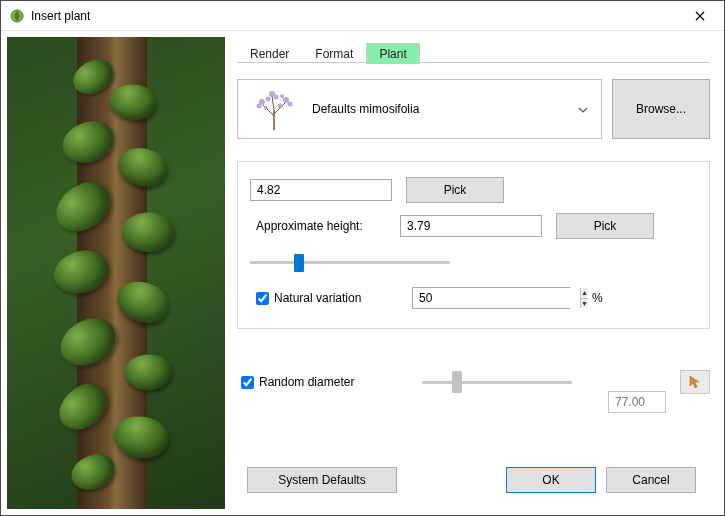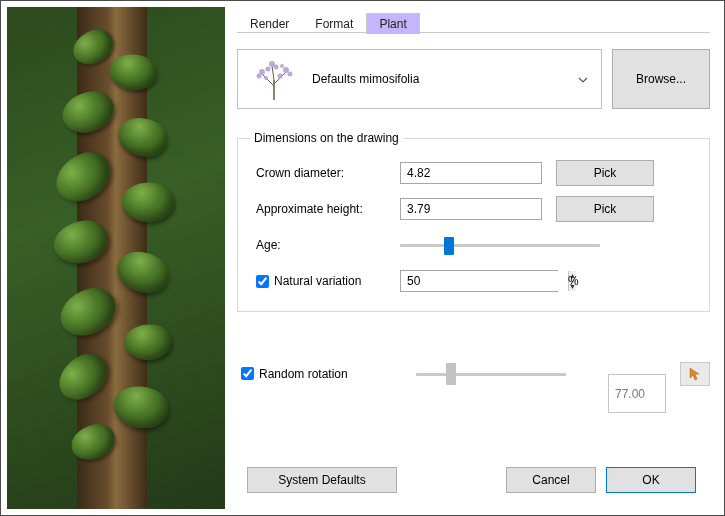--- a/index.html
+++ b/index.html
@@ -82,21 +82,21 @@
     border: 1px solid transparent;
     border-bottom: none;
     margin-right: 0px;
     color:#222;
     background: transparent;
     position: relative;
     top:1px;
   }
   .tab.active {
     border-color: #c9c9c9;
-    background: #c4b5fd;
+    background: #86efac;
     z-index: 2;
   }
   .tabstrip-line {
     position:absolute;
     left:0; right:0; bottom:0;
     height:1px; background:#c9c9c9;
     z-index:1;
   }
   .tabcontent {
     border-top: none;
@@ -171,21 +171,21 @@
     background:#efefef; font-size:7px; color:#333; line-height:1;
   }
   .spinbtns div:first-child { border-bottom:1px solid #c5c5c5; }
   .check { display:flex; align-items:center; gap:5px; }
   .check input { margin:0; width:13px; height:13px; }
   .randomrow {
     display:flex; align-items:center; margin-top: 22px; gap:14px;
     padding-left: 4px;
   }
   .rotval {
-    width: 58px; height:39px; border:1px solid #c5c5c5;
+    width: 58px; height:22px; border:1px solid #c5c5c5;
     padding:1px 6px; font:inherit; color:#777; background:#fff;margin-top:40px;
   }
   .iconbtn {
     width: 30px; height:24px; border:1px solid #c9c9c9; background:#eaeaea;
     display:flex; align-items:center; justify-content:center;
   }
   .footer {
     height: 50px;
     display:flex;
     align-items:center;
@@ -195,20 +195,35 @@
   .footer .spacer { flex:1; }
   .footbtn { width: 90px; height: 24px; }
   .footbtn.sysdef { width:150px; }
   .footbtn.ok { border:1.5px solid #0078d7; background:#e1e1e1; }
 </style>
 </head>
 <body>
 
 <div class="window">
 
+  <div class="titlebar">
+    <span class="icon">
+      <svg width="14" height="14" viewBox="0 0 14 14">
+        <circle cx="7" cy="7" r="6" fill="#7fae4a" stroke="#4d7a28" stroke-width="1"></circle>
+        <path d="M7 2 C4 4 4 10 7 12 C10 10 10 4 7 2 Z" fill="#4d7a28"></path>
+      </svg>
+    </span>
+    <span class="title">Insert plant</span>
+    <span class="spacer"></span>
+    <div class="closebtn">
+      <svg width="10" height="10" viewBox="0 0 10 10">
+        <path d="M1 1 L9 9 M9 1 L1 9" stroke="currentColor" stroke-width="1.2"></path>
+      </svg>
+    </div>
+  </div>
 
   <div class="body">
 
     <div class="preview">
       <div class="trunk"></div>
       <div class="leaf" style="left:60px; top:20px; transform:rotate(-20deg) scale(.8);"></div>
       <div class="leaf" style="left:100px; top:45px; transform:rotate(15deg) scale(.9);"></div>
       <div class="leaf" style="left:55px; top:85px; transform:rotate(-10deg);"></div>
       <div class="leaf" style="left:110px; top:110px; transform:rotate(25deg) scale(.95);"></div>
       <div class="leaf" style="left:50px; top:150px; transform:rotate(-25deg) scale(1.1);"></div>
@@ -259,82 +274,79 @@
             <span class="dd">
               <svg width="10" height="6" viewBox="0 0 10 6">
                   <path d="M1 1 L5 5 L9 1" stroke="#555" stroke-width="1.2" fill="none"></path>
                 </svg>
             </span>
           </div>
           <div class="btn browsebtn">Browse...</div>
         </div>
 
         <fieldset class="group">
-          <legend>Dimensions on the drawing</legend>
 
           <div class="row">
-            <span class="lbl">Crown diameter:</span>
             <input type="text" class="val" value="4.82" style="">
             <div class="btn pickbtn">Pick</div>
           </div>
 
           <div class="row">
             <span class="lbl">Approximate height:</span>
             <input type="text" class="val" value="3.79" style="">
             <div class="btn pickbtn">Pick</div>
           </div>
 
           <div class="row">
-            <span class="lbl">Age:</span>
             <div class="slider">
               <div class="track"></div>
               <div class="thumb" style="left:44px;"></div>
             </div>
           </div>
 
-          <div class="row" style="margin-top:8px; margin-bottom:0;">
+          <div class="row" style="margin-top:8px; margin-bottom:0;gap:12px;">
             <label class="check" style="width:150px; padding-left:6px;">
               <input type="checkbox" checked="" style="">
               <span>Natural variation</span>
             </label>
             <div class="spinwrap">
               <input type="text" value="50" style="">
               <div class="spinbtns">
                 <div>▲</div>
                 <div>▼</div>
               </div>
             </div>
             <span style="margin-left:10px;">%</span>
           </div>
         </fieldset>
 
         <div class="randomrow">
           <label class="check">
             <input type="checkbox" checked="" style="">
-            <span>Random rotation</span>
+            <span>Random diameter</span>
           </label>
           <div style="flex:0 0 40px;"></div>
           <div class="slider gray" style="width:150px;">
             <div class="track"></div>
             <div class="thumb" style="left:30px;"></div>
           </div>
           <div style="flex:1;"></div>
           <input type="text" class="rotval" readonly="" value="77.00" style="">
           <div class="iconbtn">
             <svg width="16" height="16" viewBox="0 0 16 16">
               <path d="M3 2 L3 12 L6 9 L8 14 L10 13 L8 8 L12 8 Z" fill="#d98b2b" stroke="#a86018" stroke-width="0.5"></path>
             </svg>
           </div>
         </div>
 
       </div>
 
       <div class="footer">
         <div class="btn footbtn sysdef">System Defaults</div>
         <span class="spacer"></span>
+        <div class="btn footbtn ok">OK</div>
         <div class="btn footbtn">Cancel</div>
-        <div class="btn footbtn ok">OK</div>
       </div>
 
     </div>
   </div>
 
 </div>
 
 </body></html>

